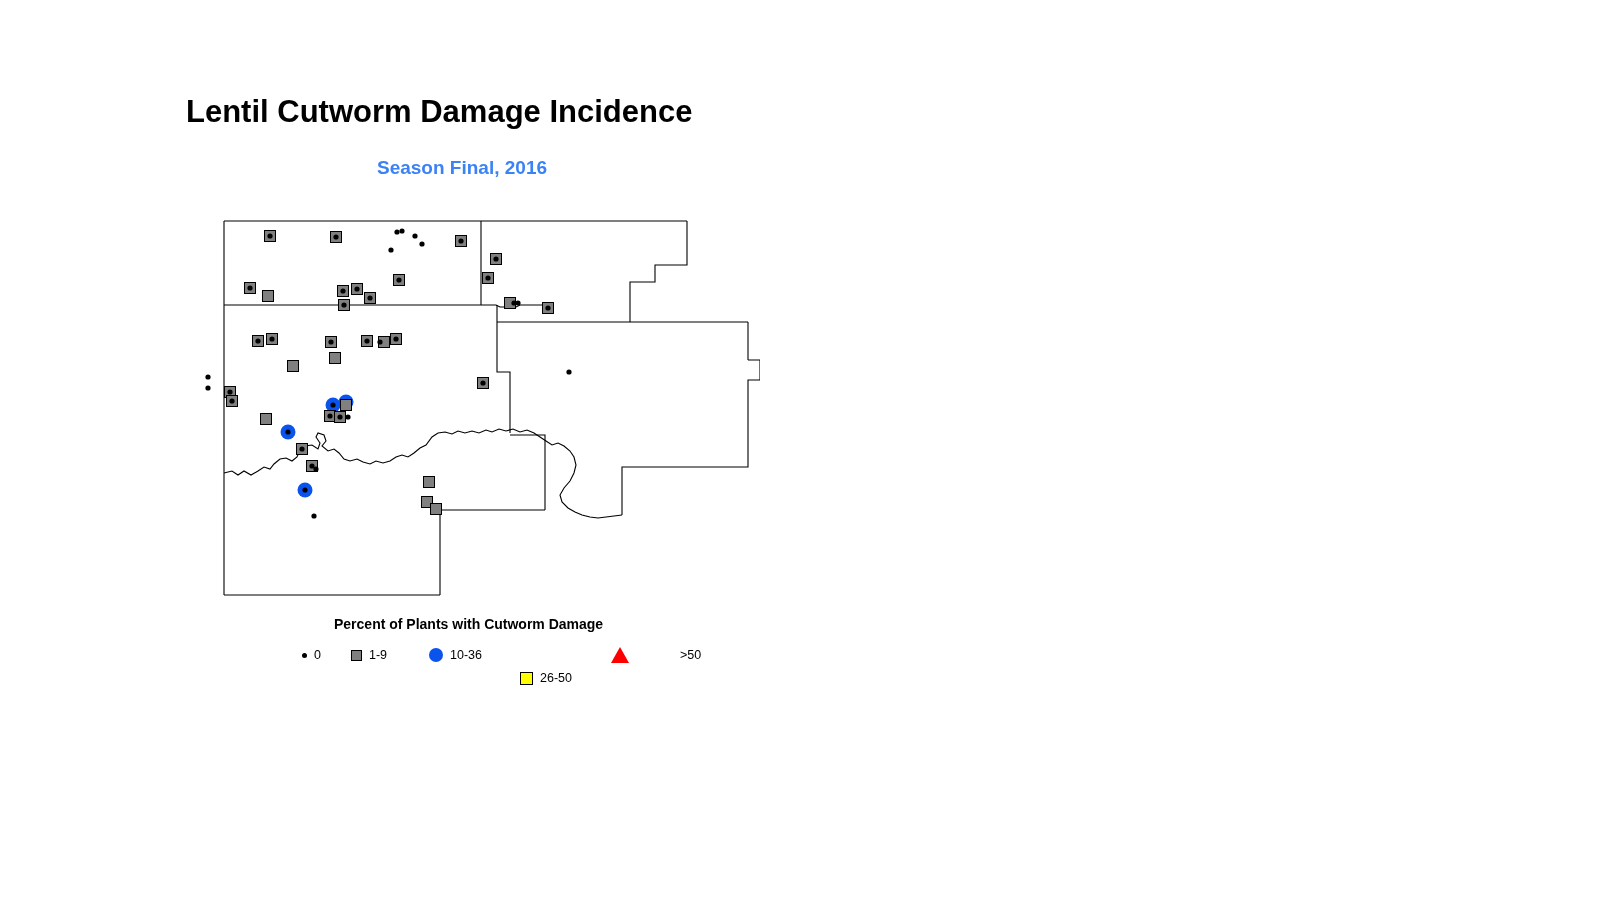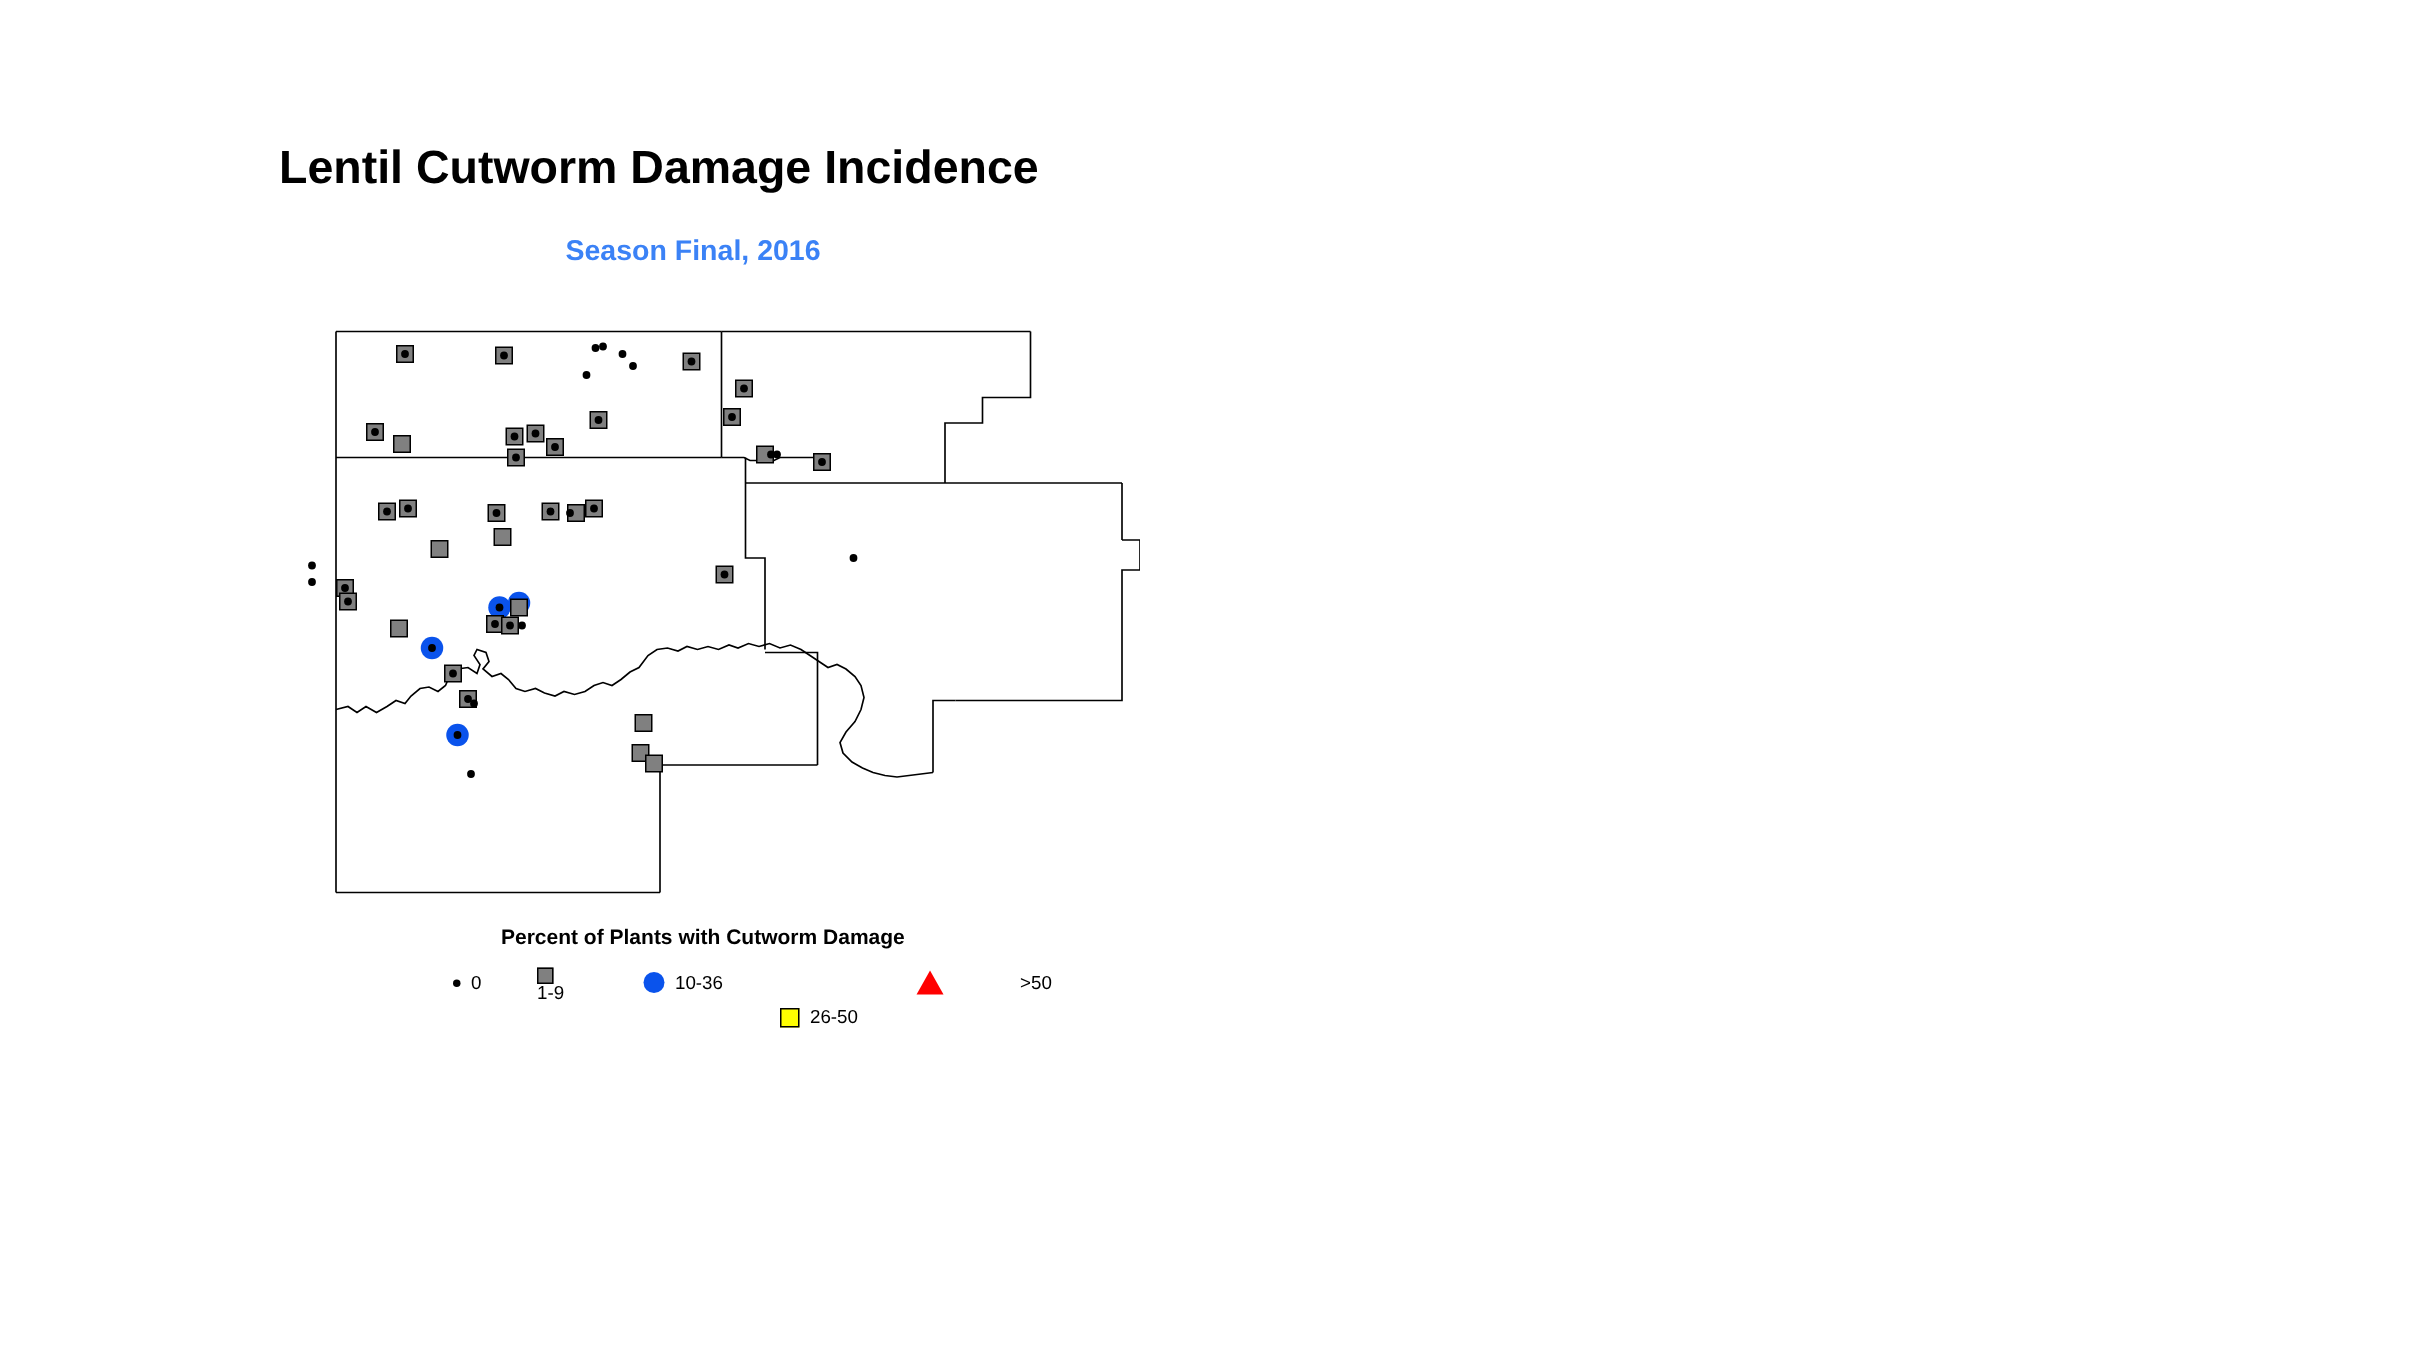--- a/index.html
+++ b/index.html
@@ -267,21 +267,21 @@
 
   <div class="legend-title">Percent of Plants with Cutworm Damage</div>
 
   <div id="legend-row">
 
     <div class="legend-item" style="left:0px;">
       <span class="sym sym-dot"></span>
       <span class="legend-label">0</span>
     </div>
 
-    <div class="legend-item" style="left:53px;flex-direction:column;">
+    <div class="legend-item" style="left:53px;">
       <span class="sym sym-sq-gray"></span>
       <span class="legend-label">1-9</span>
     </div>
 
     <div class="legend-item" style="left:131px;">
       <span class="sym sym-circle-blue"></span>
       <span class="legend-label">10-36</span>
     </div>
 
     <div class="legend-item" style="left:222px;margin-top:23px;">

